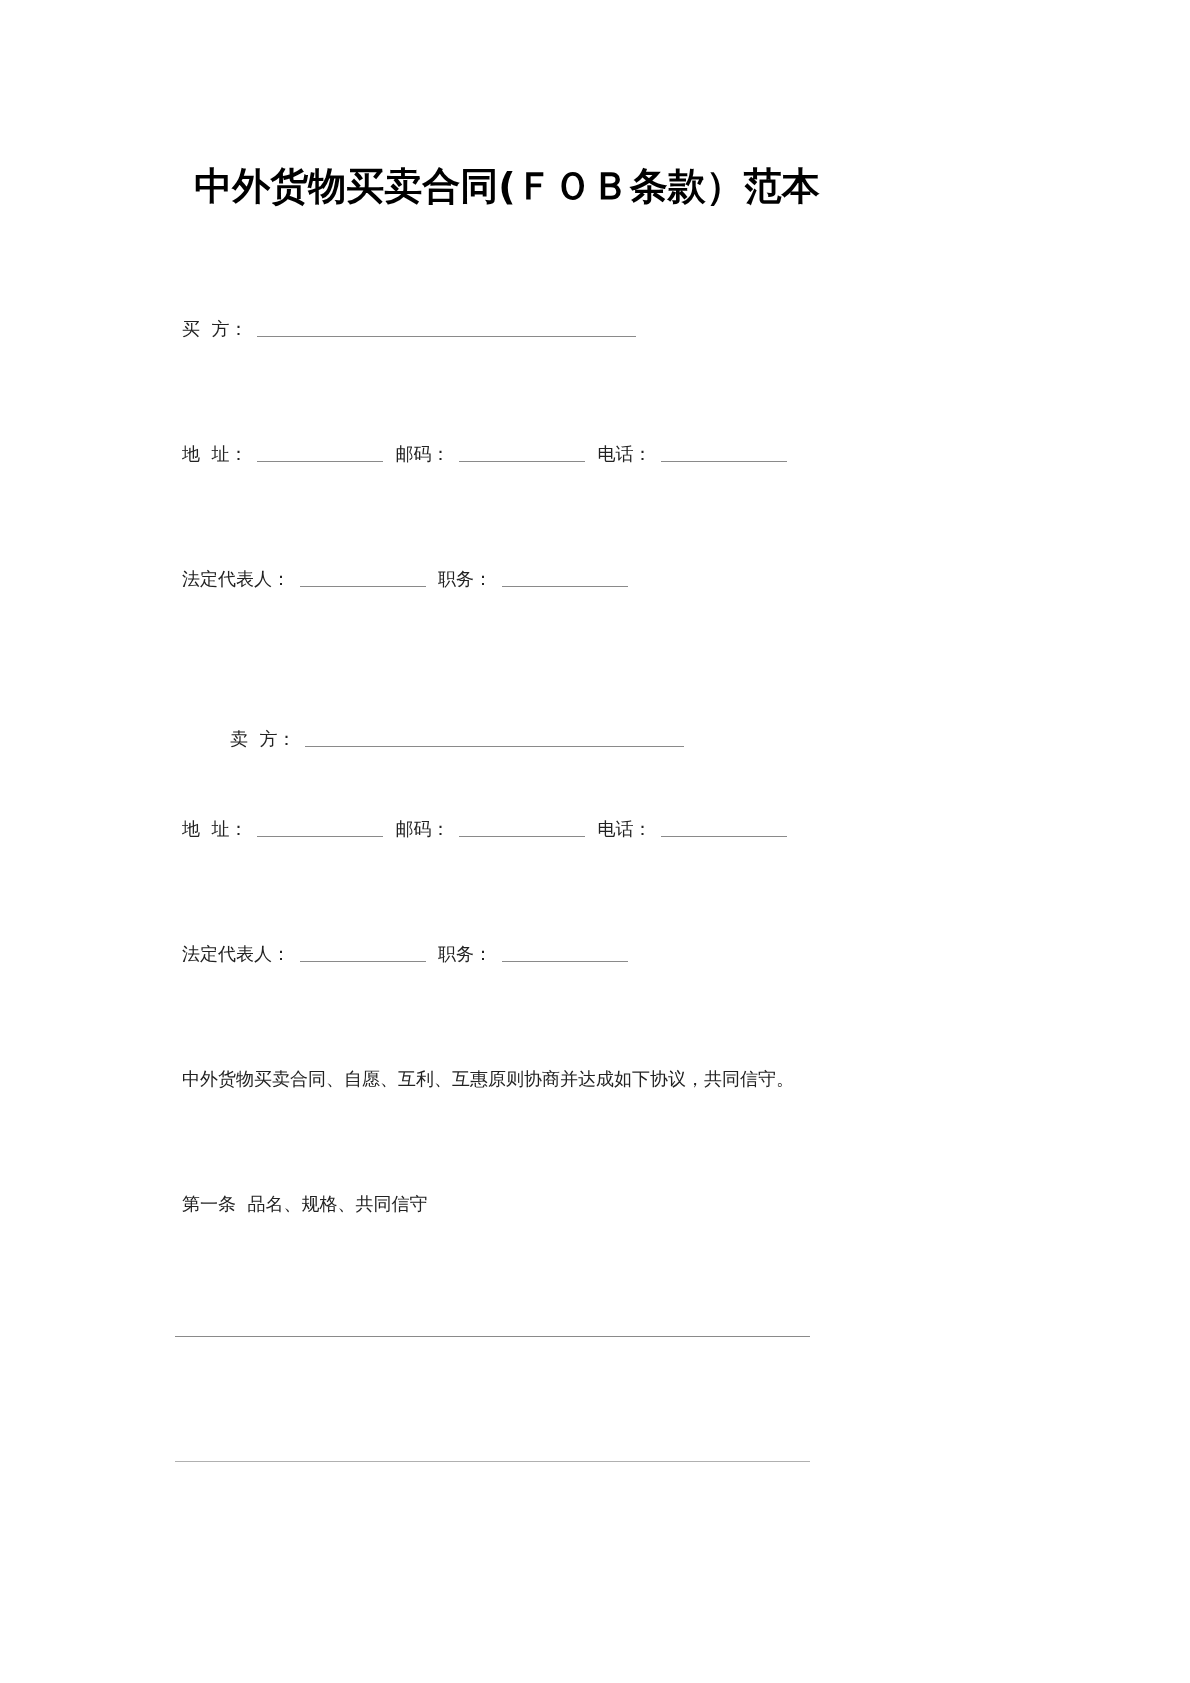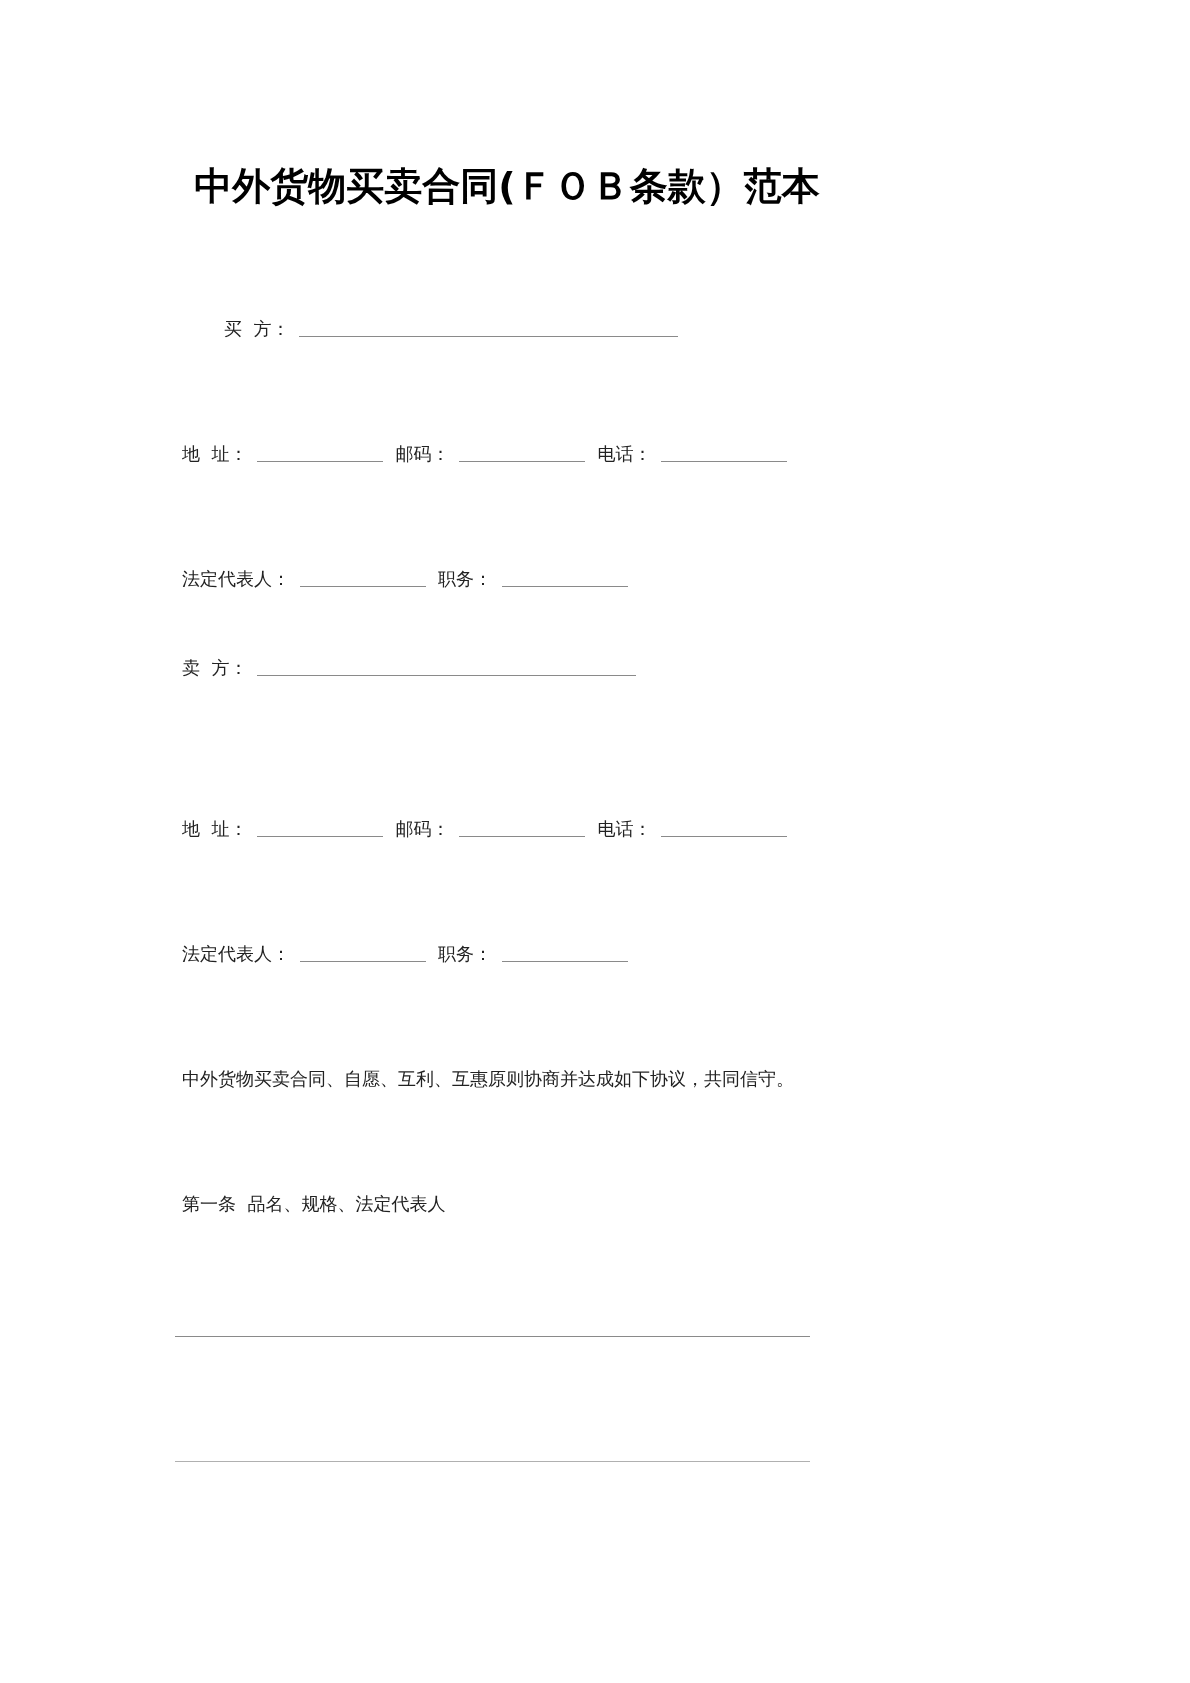--- a/index.html
+++ b/index.html
@@ -69,41 +69,41 @@
       border-bottom: 1.5px solid #8a8a8a;
       cursor: text;
     }
   </style>
 </head>
 <body>
 
 <div class="title">中外货物买卖合同(ＦＯＢ条款）范本</div>
 
 <div class="row" style="top:316px;">
-  <span class="label" style="white-space:pre;margin-left:42px;">买  方：</span>
+  <span class="label" style="white-space:pre;">买  方：</span>
   <span class="blank w-long" style="margin-left:10px;"></span>
 </div>
 
 <div class="row" style="top:441px;">
   <span class="label" style="white-space:pre;">地  址：</span>
   <span class="blank w-short"></span>
   <span class="label">邮码：</span>
   <span class="blank w-short"></span>
   <span class="label">电话：</span>
   <span class="blank w-short"></span>
 </div>
 
 <div class="row" style="top:566px;">
   <span class="label">法定代表人：</span>
   <span class="blank w-short"></span>
   <span class="label">职务：</span>
   <span class="blank w-short"></span>
 </div>
 
-<div class="row" style="top:655px;">
+<div class="row" style="top:726px;margin-left:48px;">
   <span class="label" style="white-space:pre;">卖  方：</span>
   <span class="blank w-long"></span>
 </div>
 
 <div class="row" style="top:816px;">
   <span class="label" style="white-space:pre;">地  址：</span>
   <span class="blank w-short"></span>
   <span class="label">邮码：</span>
   <span class="blank w-short"></span>
   <span class="label">电话：</span>
@@ -112,16 +112,16 @@
 
 <div class="row" style="top:941px;">
   <span class="label">法定代表人：</span>
   <span class="blank w-short"></span>
   <span class="label">职务：</span>
   <span class="blank w-short"></span>
 </div>
 
 <div class="para" style="top:1068px;">中外货物买卖合同、自愿、互利、互惠原则协商并达成如下协议，共同信守。</div>
 
-<div class="para" style="top:1193px; white-space:pre;">第一条  品名、规格、法定代表人</div>
+<div class="para" style="top:1193px; white-space:pre;">第一条  品名、规格、共同信守</div>
 
 <div class="rule" style="top:1336px;"></div>
 <div class="rule" style="top:1461px; border-bottom-color:#b0b0b0;"></div>
 
 </body></html>

